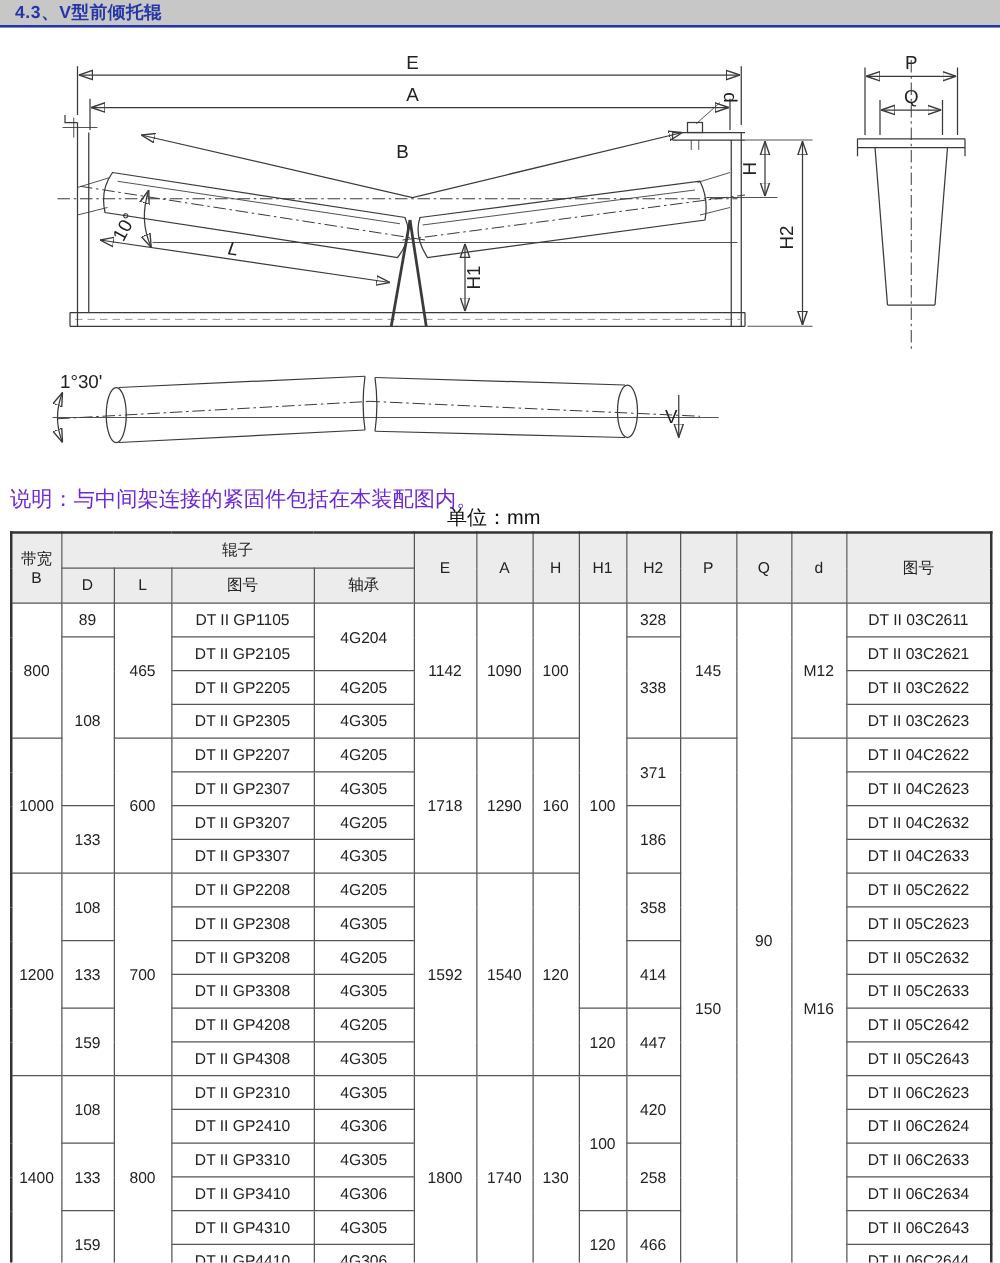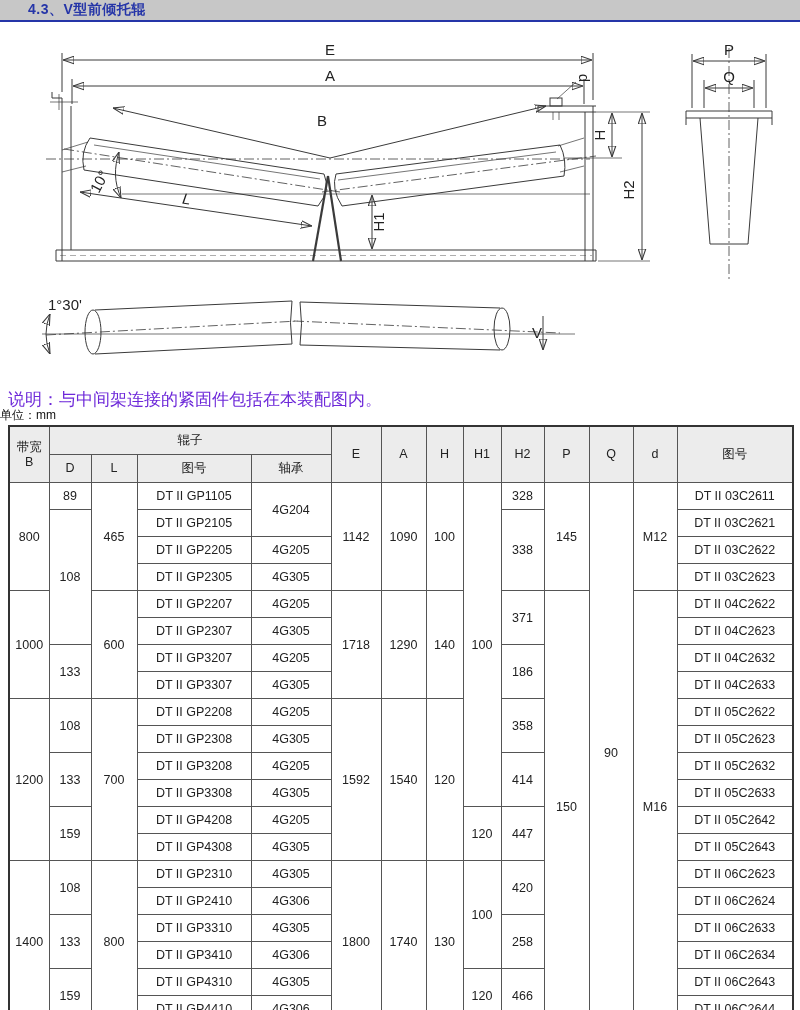--- a/index.html
+++ b/index.html
@@ -1,21 +1,21 @@
 <!DOCTYPE html>
 <html><head>
 <meta charset="utf-8">
 <style>
   html,body{margin:0;padding:0;}
   body{width:800px;height:1010px;background:#ffffff;font-family:"Liberation Sans",sans-serif;overflow:hidden;}
-  .titlebar{height:20px;background:#c7c7c7;border-bottom:2px solid #2535a8;display:flex;align-items:center;padding-left:28px;box-sizing:content-box;}
+  .titlebar{height:20px;background:#c7c7c7;border-bottom:2px solid #2535a8;display:flex;align-items:center;padding-left:12px;box-sizing:content-box;}
   .titlebar .tl{color:#2535a8;font-weight:bold;font-size:14px;letter-spacing:.5px;}
   svg.drawing{display:block;margin:0;width:800px;height:368px;}
   .note{font-size:17px;color:#6d28d9;margin:2px 0 0 8px;line-height:16px;}
-  .unit{font-size:12px;color:#111;text-align:left;margin:0 10px 3px 0;line-height:14px;}
+  .unit{font-size:16px;color:#111;text-align:center;margin:0 10px 3px 0;line-height:14px;}
   table.spec{border-collapse:collapse;table-layout:fixed;width:784px;margin:0 0 0 8px;border:2px solid #333;}
   table.spec th, table.spec td{border:1px solid #555;text-align:center;vertical-align:middle;font-size:12.5px;color:#222;padding:0;overflow:hidden;}
   table.spec th{background:#ececec;font-weight:normal;height:27px;white-space:pre-line;line-height:1.15;}
   table.spec td{height:26px;}
   
   .drawing line,.drawing path,.drawing polyline,.drawing rect,.drawing ellipse{stroke:#3a3a3a;stroke-width:1;fill:none;}
   .drawing .cl{stroke-dasharray:10 3 2 3;stroke-width:.8;}
   .drawing .thin{stroke-width:.7;}
   .drawing .thick{stroke-width:2.2;}
   .drawing .hid{stroke:#999;stroke-dasharray:6 4;stroke-width:.8;}
@@ -229,21 +229,21 @@
         <td>4G305</td>
         <td>DT II 03C2623</td>
       </tr>
       <tr>
         <td rowspan="4">1000</td>
         <td rowspan="4">600</td>
         <td>DT II GP2207</td>
         <td>4G205</td>
         <td rowspan="4">1718</td>
         <td rowspan="4">1290</td>
-        <td rowspan="4">140</td>
+        <td rowspan="4">160</td>
         <td rowspan="2">371</td>
         <td rowspan="16">150</td>
         <td rowspan="16">M16</td>
         <td>DT II 04C2622</td>
       </tr>
       <tr>
         <td>DT II GP2307</td>
         <td>4G305</td>
         <td>DT II 04C2623</td>
       </tr>

